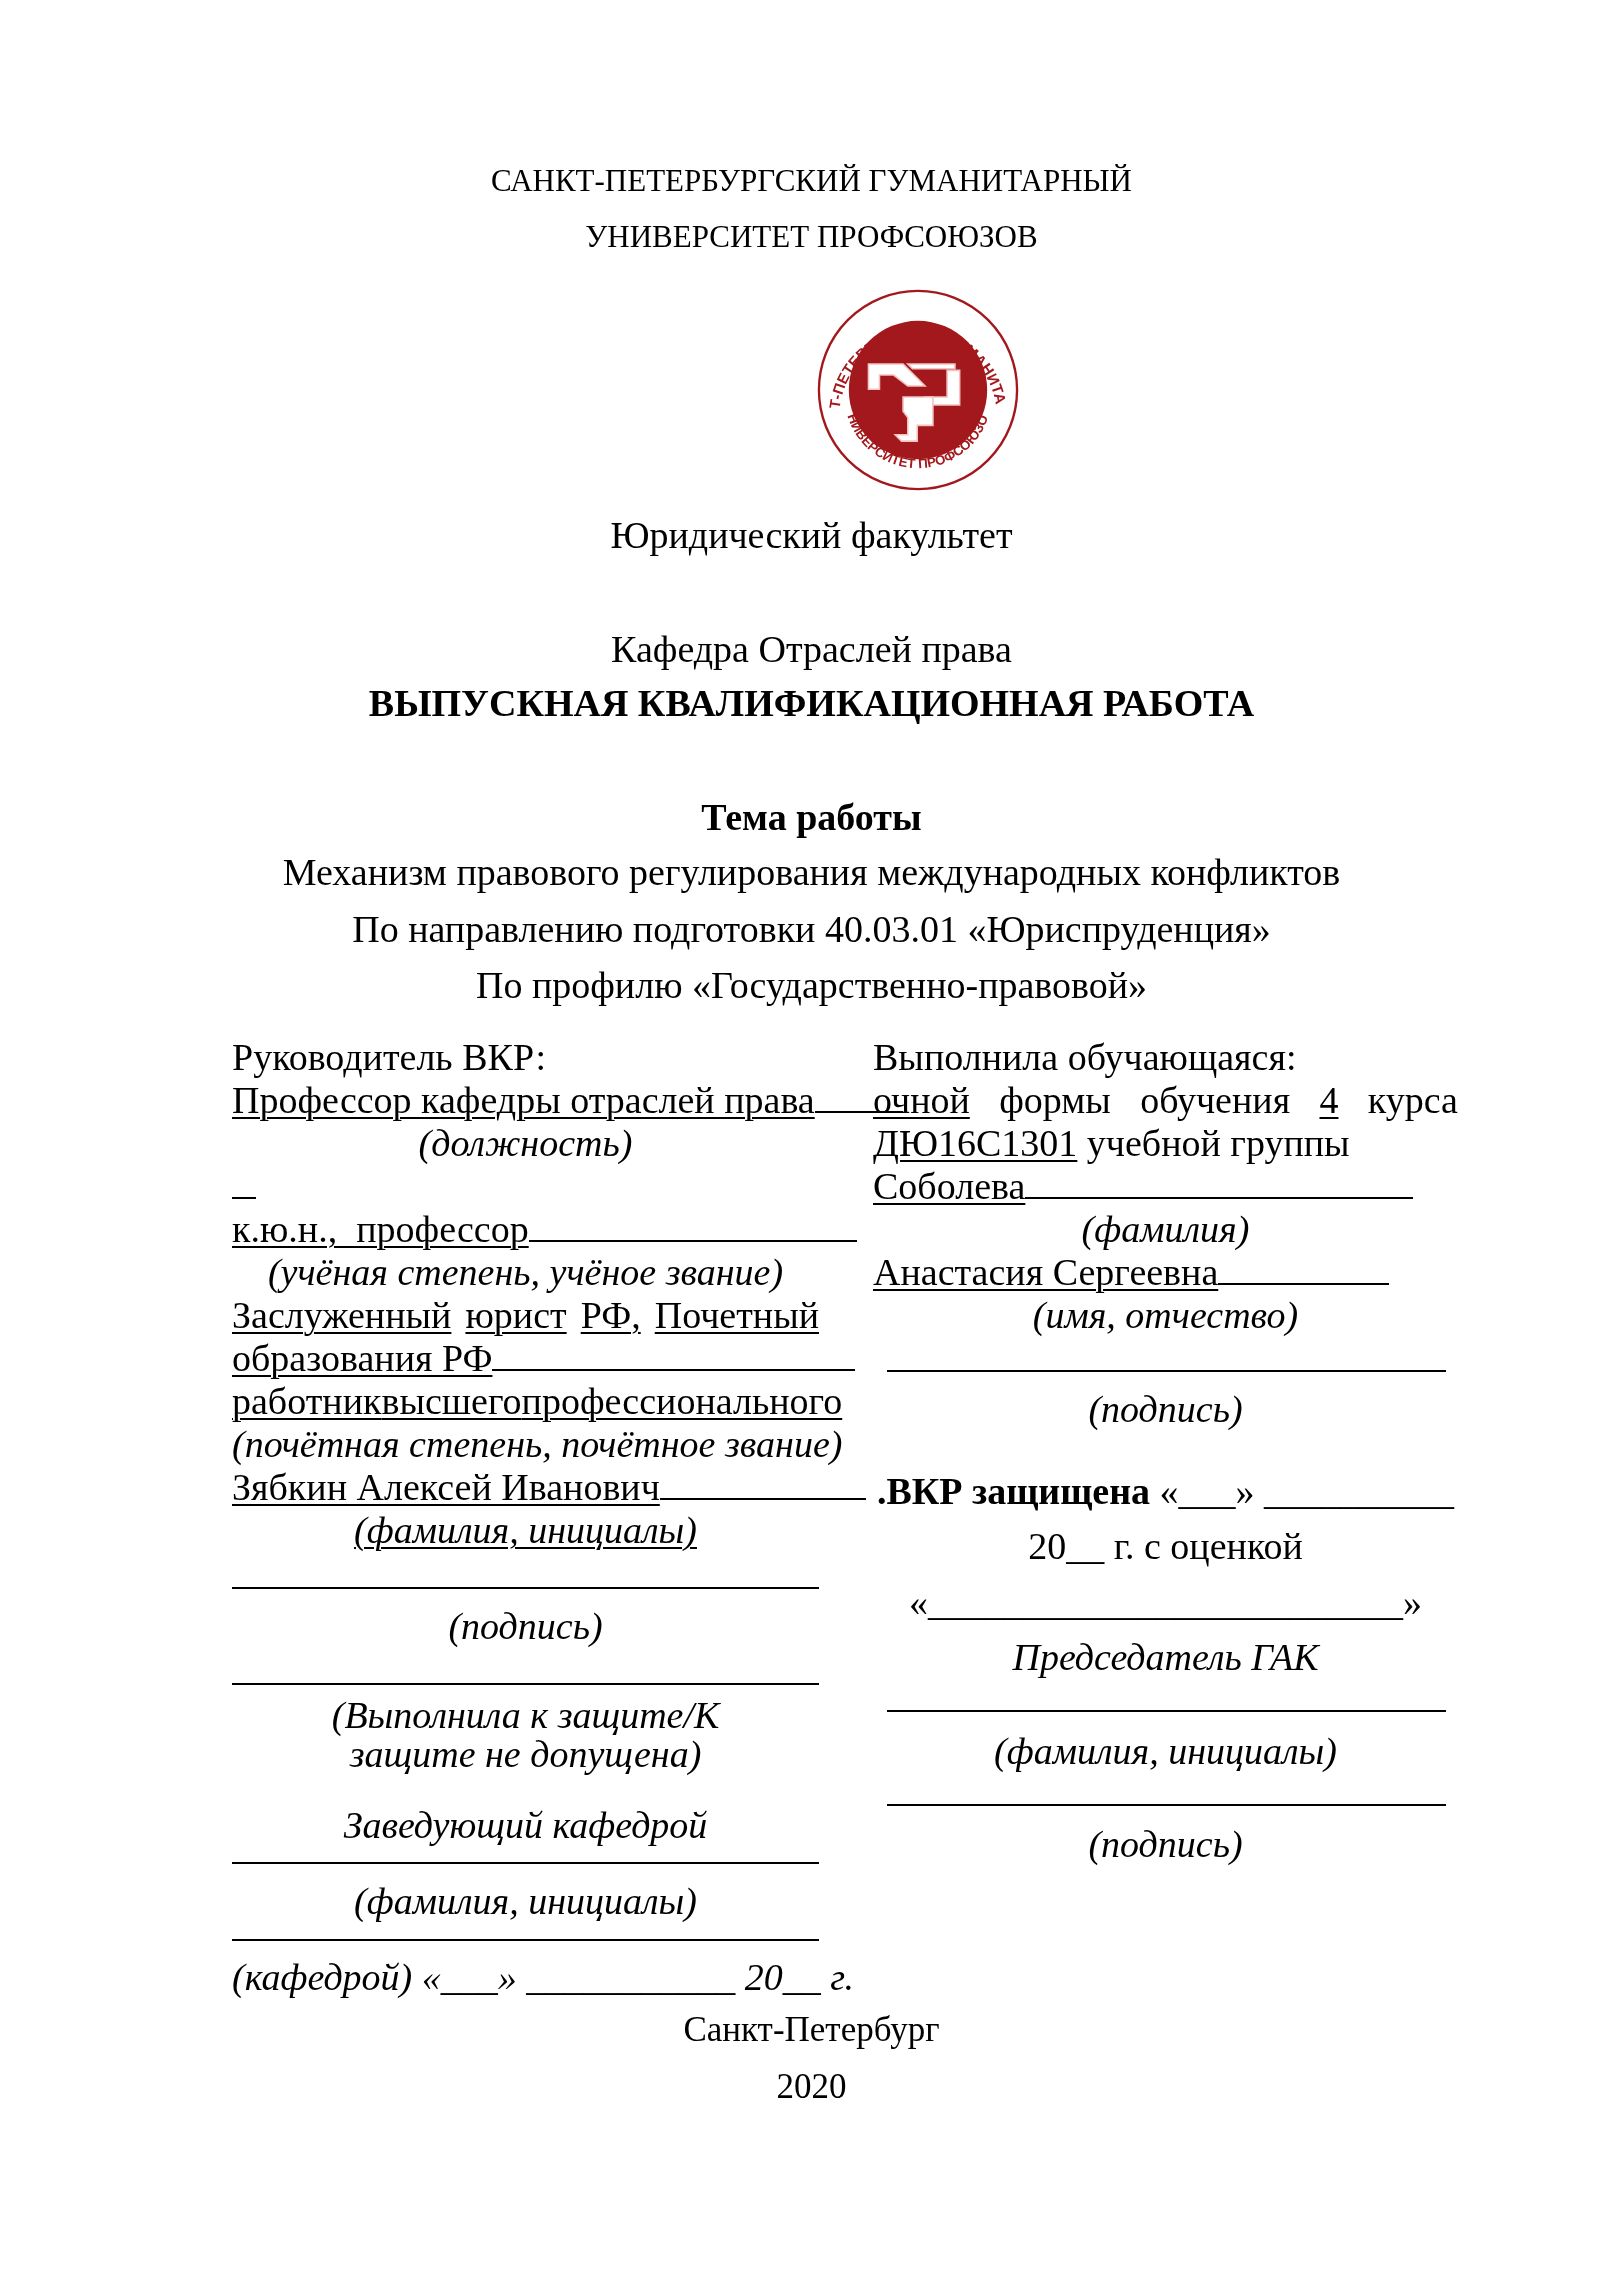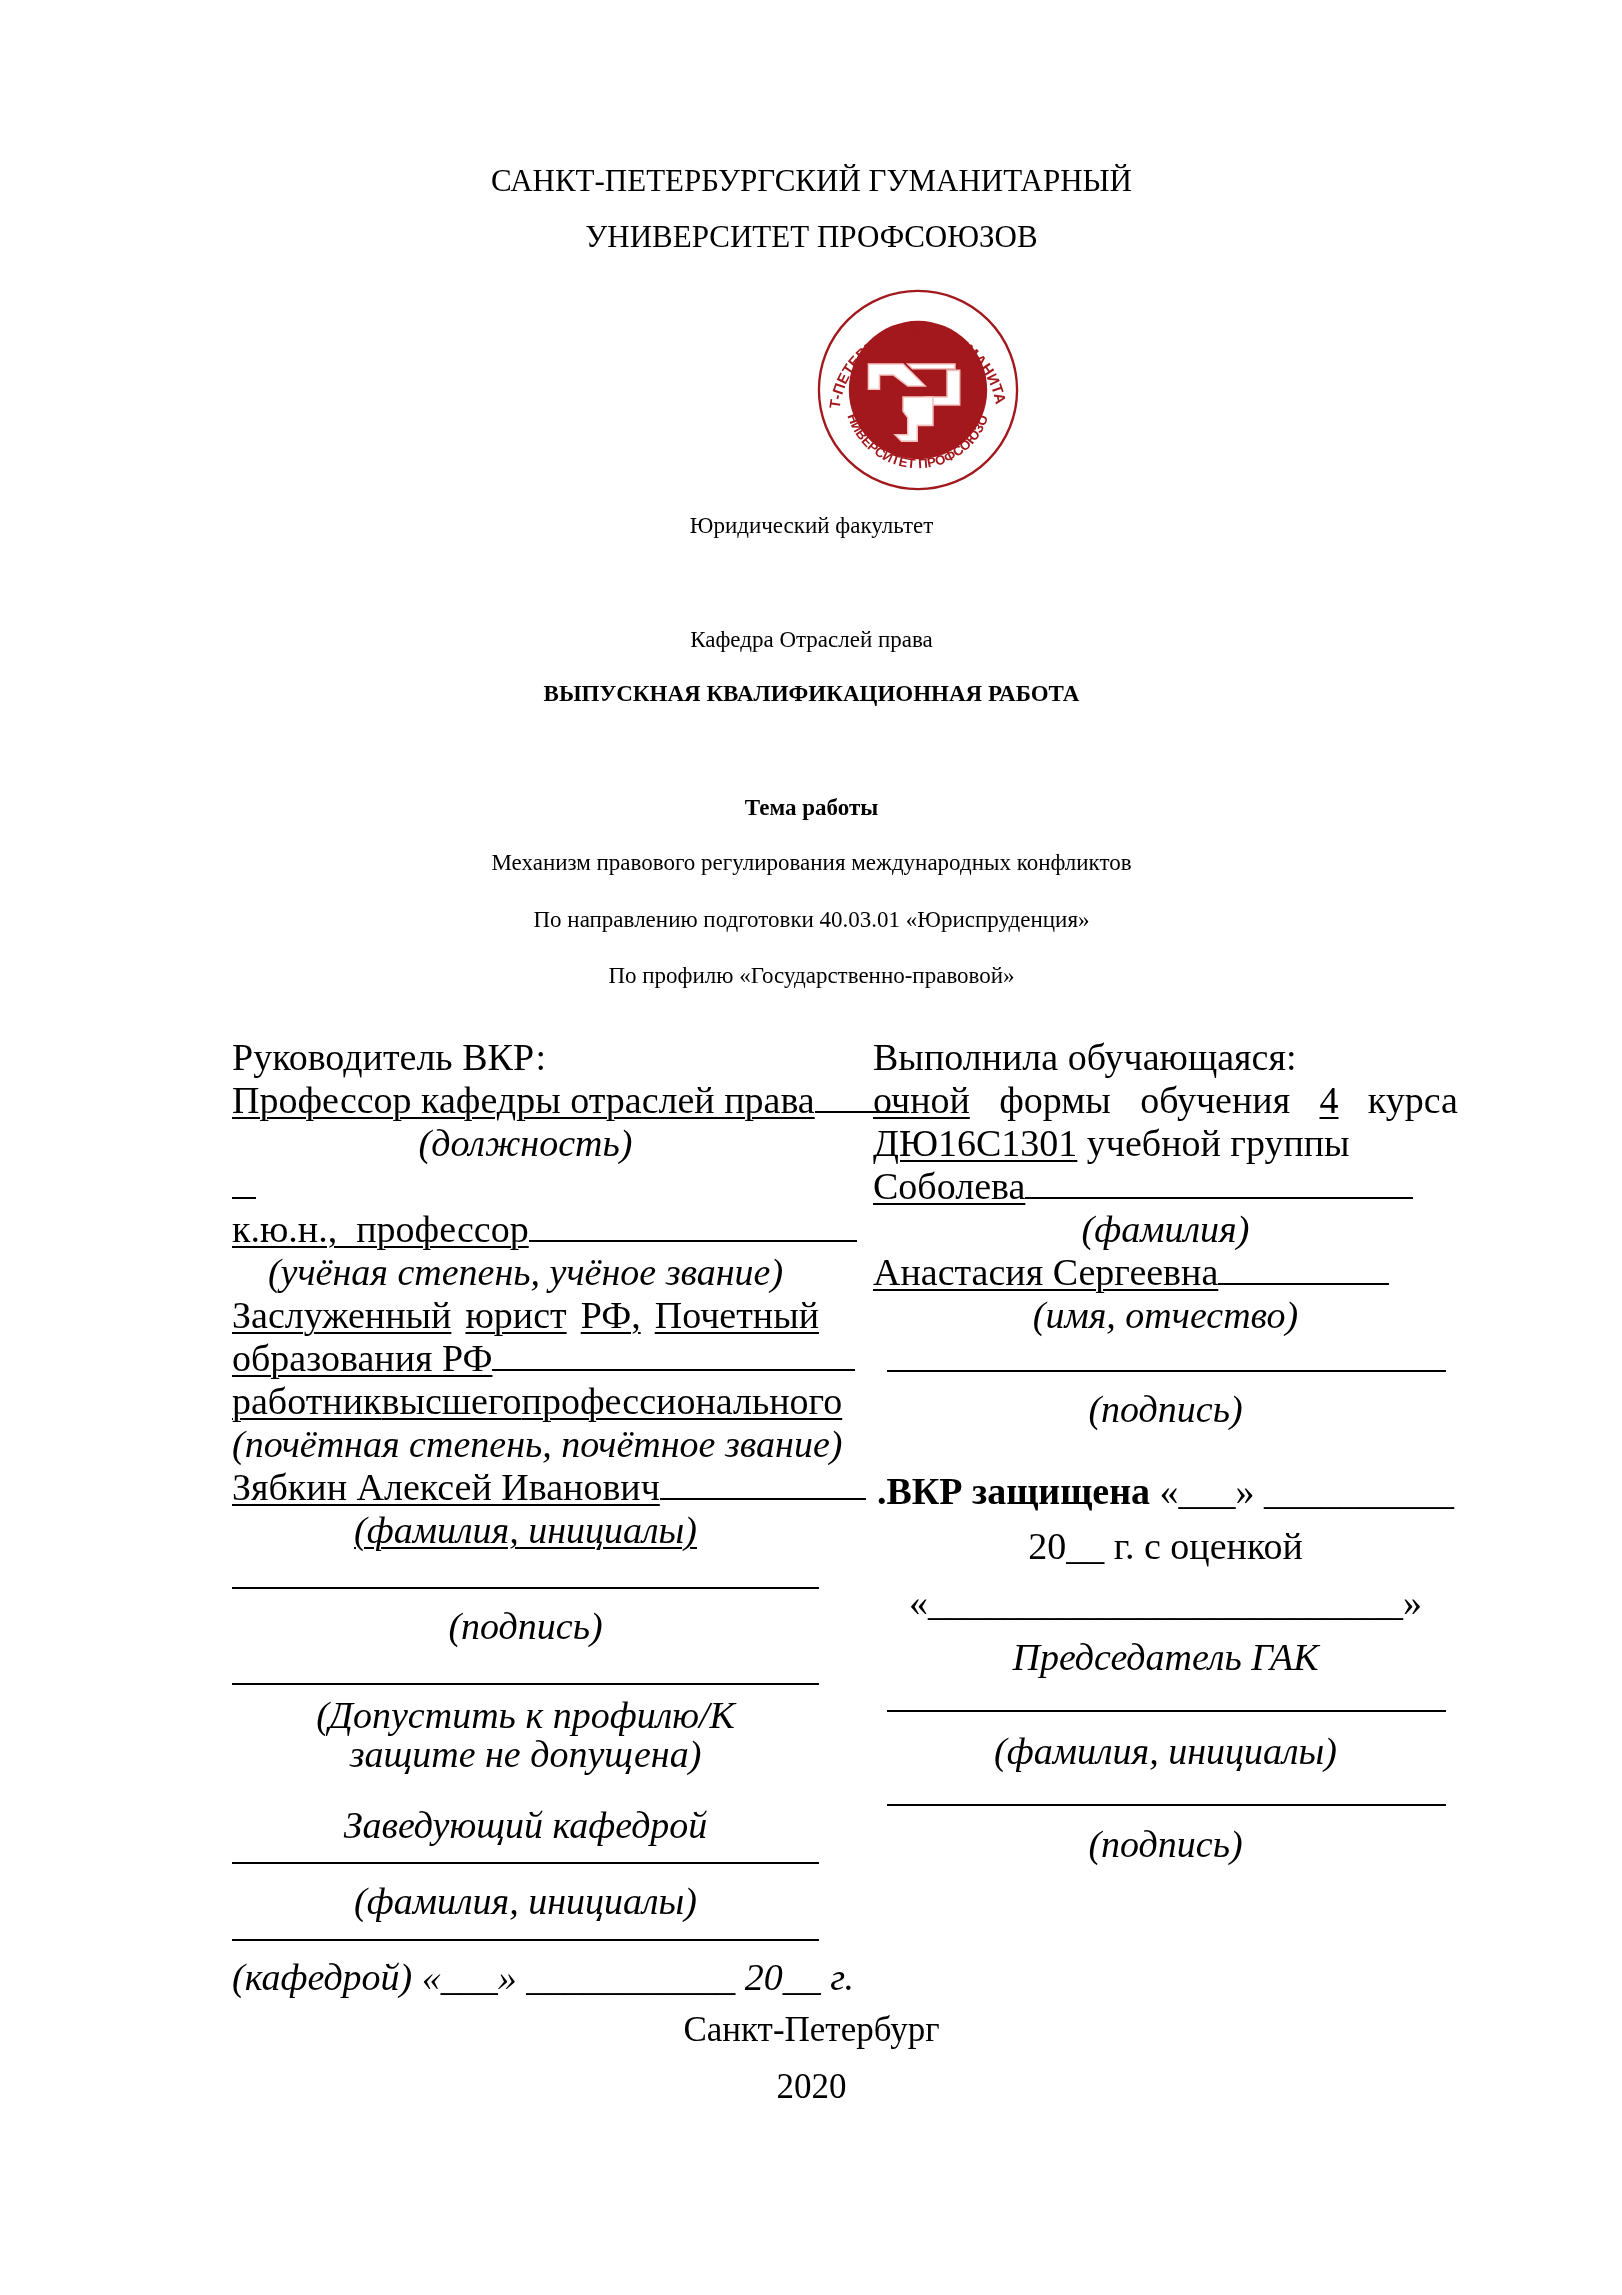--- a/index.html
+++ b/index.html
@@ -3,21 +3,21 @@
 <meta charset="utf-8">
 <style>
   html, body { margin: 0; padding: 0; background: #ffffff; }
   body {
     width: 1623px; height: 2295px; position: relative; overflow: hidden;
     font-family: "Liberation Serif", "DejaVu Serif", serif; color: #000;
   }
   .page { position: absolute; left: 0; top: 12px; width: 1623px; height: 2295px; }
   .c { position: absolute; left: 0; width: 1623px; text-align: center; white-space: nowrap; }
   .hdr { font-size: 31px; letter-spacing: 0px; }
-  .t38 { font-size: 23px; }
+  .t38 { font-size: 38px; }
   .bold { font-weight: bold; }
   .ital { font-style: italic; }
   .logo { position: absolute; left: 815px; top: 275px; width: 206px; height: 206px; }
 
   .col { position: absolute; font-size: 38px; line-height: 43px; }
   .col.left { left: 232px; width: 587px; }
   .col.right { left: 873px; width: 585px; }
   .ln { display: block; white-space: nowrap; height: 43px; }
   .ctr { text-align: center; }
   .u { text-decoration: underline; text-underline-offset: 3.9px; text-decoration-thickness: 1.6px; }
@@ -82,21 +82,21 @@
       <span>работник</span>
       <span>высшего</span>
       <span>профессионального</span>
     </span>
     <span class="ln ital" style="text-align:right;">(почётная степень, почётное звание)</span>
     <span class="ln"><span class="u">Зябкин Алексей Иванович</span><span class="blank" style="width:206px;"></span></span>
     <span class="ln ctr ital"><span class="u">(фамилия, инициалы)</span></span>
     <span class="rule" style="margin-top:35px;"></span>
     <span class="ln ctr ital" style="margin-top:15.7px;">(подпись)</span>
     <span class="rule" style="margin-top:35px;"></span>
-    <span class="ctr ital" style="display:block;margin-top:11px;line-height:39px;padding:0 39px;">(Допустить к профилю/К защите не допущена)</span>
+    <span class="ctr ital" style="display:block;margin-top:11px;line-height:39px;padding:0 39px;">(Выполнила к защите/К защите не допущена)</span>
     <span class="ln ctr ital" style="margin-top:30px;">Заведующий кафедрой</span>
     <span class="rule" style="margin-top:15.7px;"></span>
     <span class="ln ctr ital" style="margin-top:15.7px;">(фамилия, инициалы)</span>
     <span class="rule" style="margin-top:15.7px;"></span>
     <span class="ln ctr" style="margin-top:15.7px;"><span class="ital">(кафедрой) «___» ___________ 20__ г.</span></span>
   </div>
 
   <div class="col right" style="top:1024px;">
     <span class="ln">Выполнила обучающаяся:</span>
     <span class="ln" style="display:flex;justify-content:space-between;text-align:right;">

